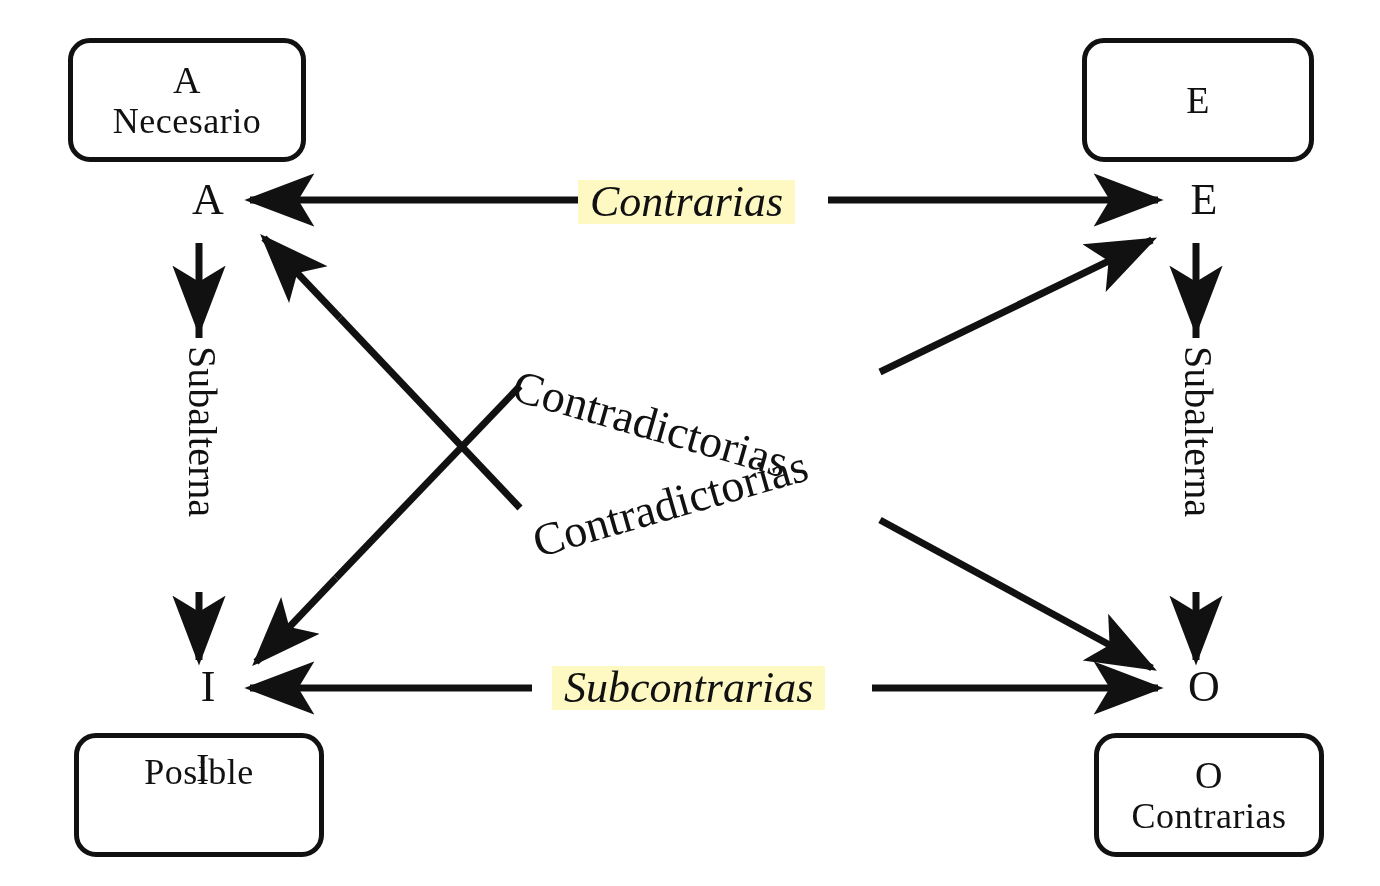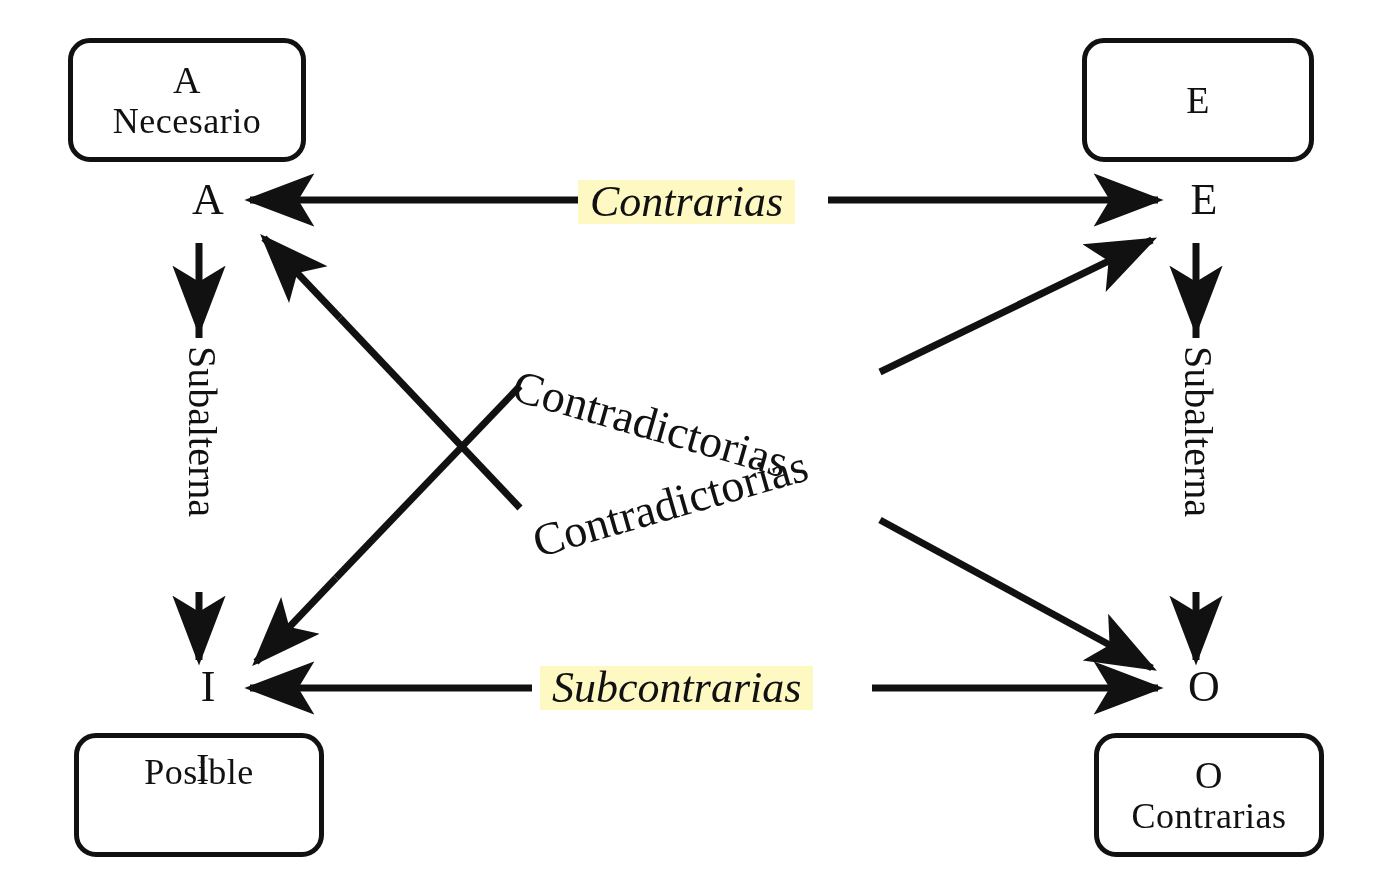--- a/index.html
+++ b/index.html
@@ -85,21 +85,21 @@
   .edge-label {
     position: absolute;
     font-size: 44px;
     line-height: 1;
     white-space: nowrap;
     background: #fef9c3;
     padding: 0 12px;
     font-style: italic;
   }
   #lbl-contrarias    { left: 578px; top: 180px; }
-  #lbl-subcontrarias { left: 540px; top: 666px; }
+  #lbl-subcontrarias { left: 552px; top: 666px; }
 
   
   .edge-label-vert {
     position: absolute;
     font-size: 40px;
     line-height: 1;
     white-space: nowrap;
     background: #ffffff;
     transform-origin: left top;
     transform: rotate(90deg);

